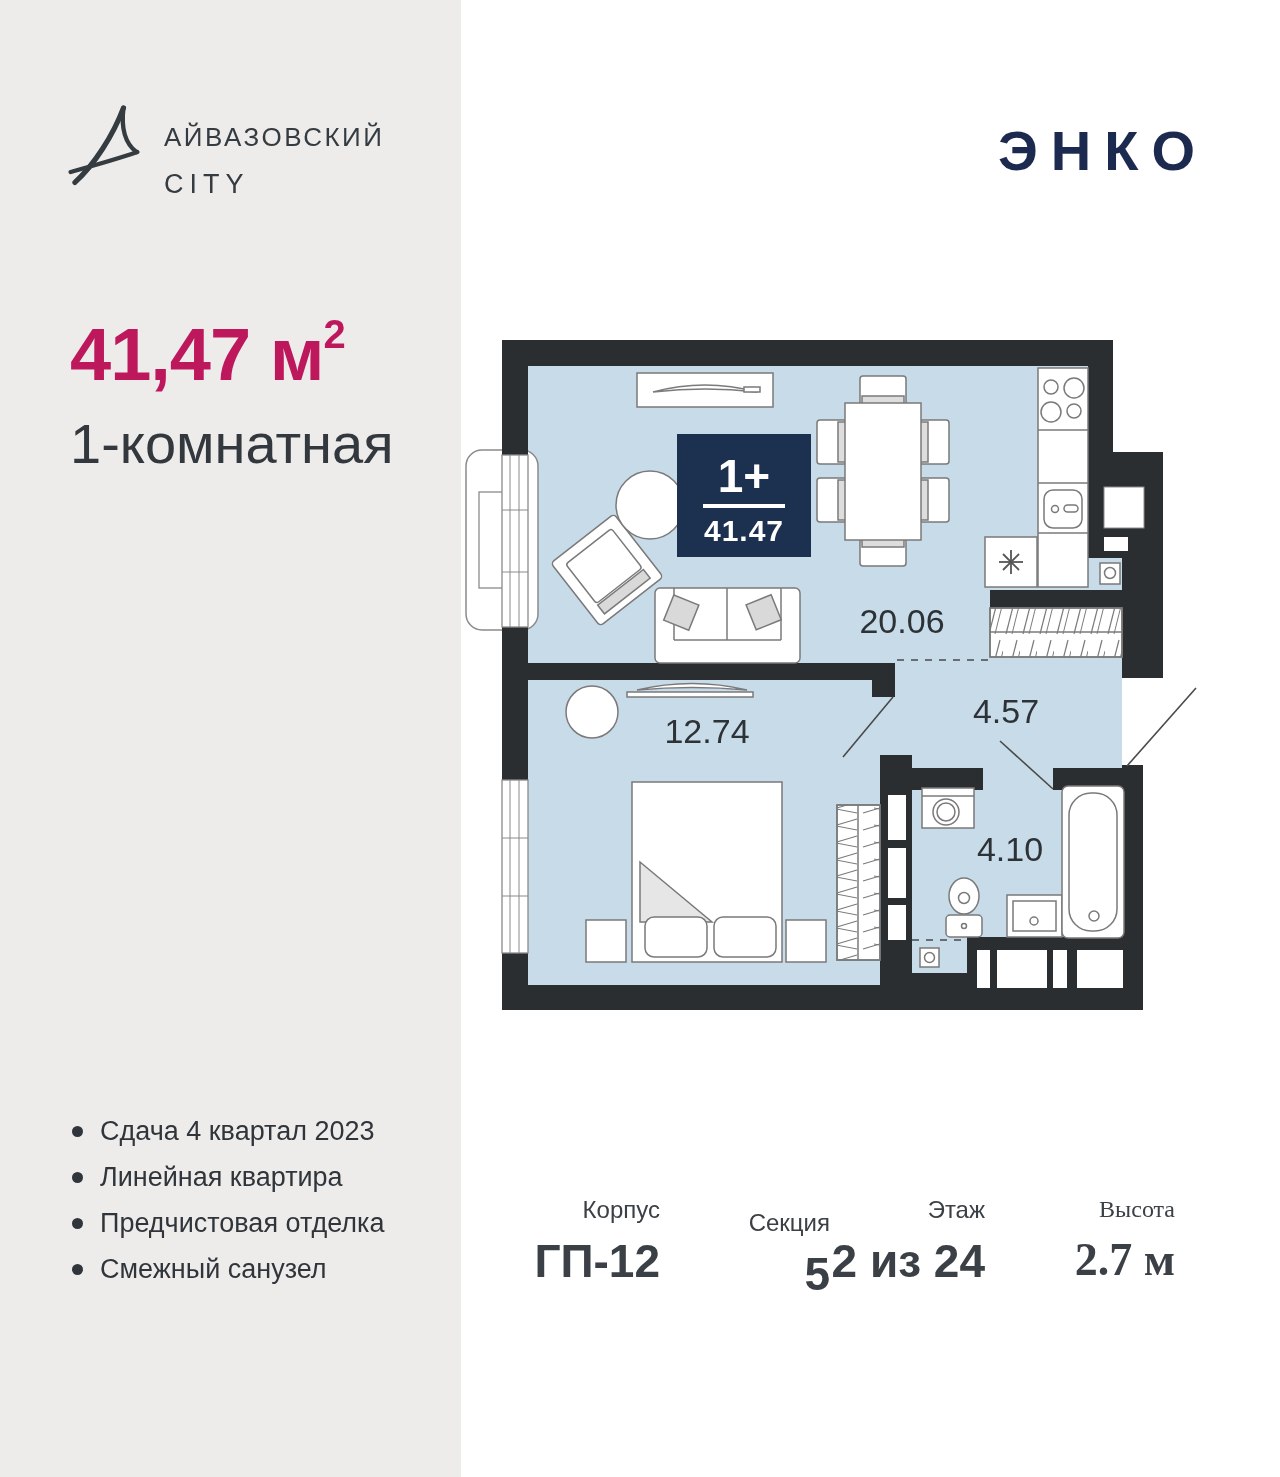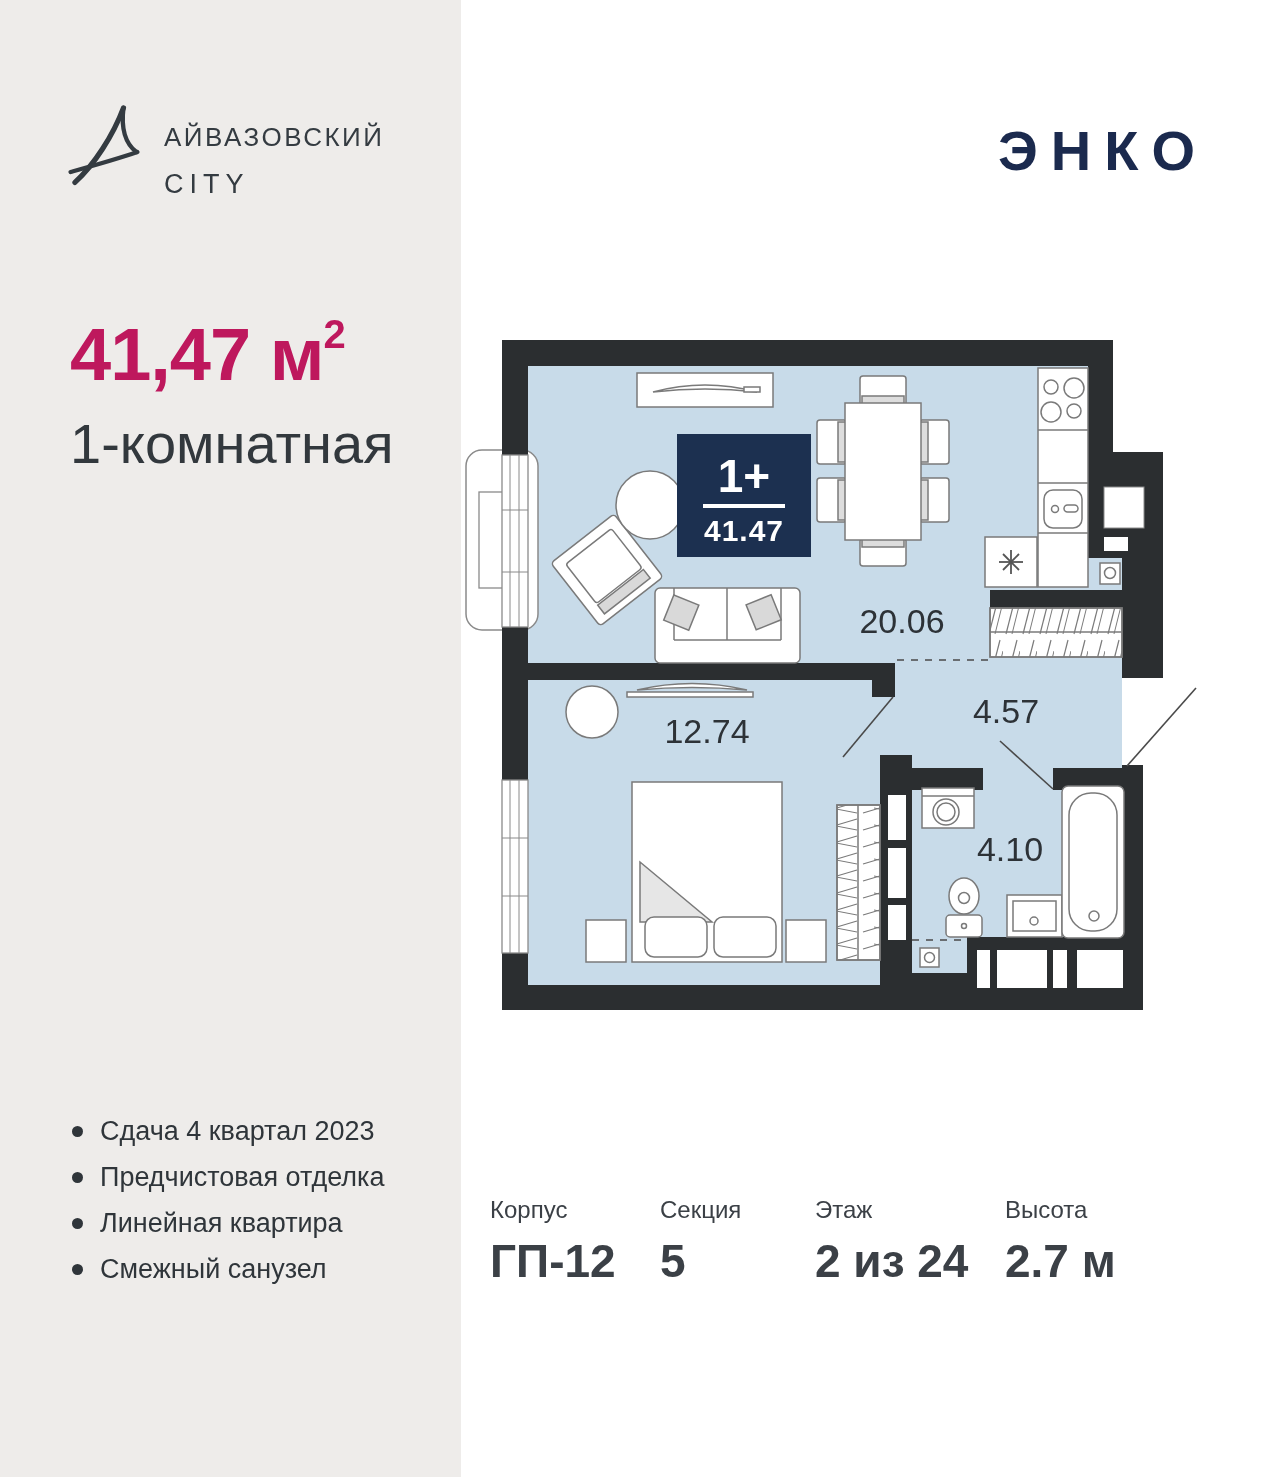--- a/index.html
+++ b/index.html
@@ -19,24 +19,24 @@
   .area-block{position:absolute;left:70px;top:312px;}
   .area-value{font-size:74px;font-weight:700;letter-spacing:-1px;color:#be185d;}
   .area-value sup{font-size:40px;position:relative;top:-6px;}
   .rooms-label{font-size:56px;font-weight:400;color:#32383d;margin-top:14px;}
   
   .features{position:absolute;left:72px;top:1108px;}
   .feature{display:flex;align-items:center;height:46px;font-size:27px;color:#2f353a;}
   .feature .dot{width:11px;height:11px;border-radius:50%;background:#2f353a;margin-right:17px;flex:0 0 auto;}
   
   .details{position:absolute;left:0;top:1196px;}
-  .detail-col{position:absolute;width:170px;text-align:left;}
+  .detail-col{position:absolute;width:170px;text-align:right;}
   .detail-col .lbl{font-size:24px;color:#3b4046;margin-bottom:10px;}
   .detail-col .val{font-size:46px;font-weight:700;color:#3b4046;}
-  .col-0{left:490px;} .col-1{left:660px;} .col-2{left:815px;} .col-3{left:1005px;}
+  .col-0{left:490px;} .col-1{left:660px;margin-top:13px;} .col-2{left:815px;} .col-3{left:1005px;font-family:Liberation Serif, serif;}
   
   .plan{position:absolute;left:455px;top:335px;width:760px;height:690px;}
   svg text.room-label{font-size:34px;fill:#2d3237;font-weight:400;}
   svg text.badge-big{font-size:46px;fill:#ffffff;font-weight:700;}
   svg text.badge-small{font-size:30px;fill:#ffffff;font-weight:700;letter-spacing:1px;}
 </style>
 </head>
 <body>
 
 <div class="left-panel"></div>
@@ -60,25 +60,25 @@
   <div class="rooms-label">1-комнатная</div>
 </div>
 
 <div class="features">
   <div class="feature">
       <span class="dot"></span>
       <span>Сдача 4 квартал 2023</span>
     </div>
   <div class="feature">
       <span class="dot"></span>
-      <span>Предчистовая отделка</span>
+      <span>Линейная квартира</span>
     </div>
   <div class="feature">
       <span class="dot"></span>
-      <span>Линейная квартира</span>
+      <span>Предчистовая отделка</span>
     </div>
   <div class="feature">
       <span class="dot"></span>
       <span>Смежный санузел</span>
     </div>
 </div>
 
 <div class="details">
   <div class="detail-col col-0">
     <div class="lbl">Корпус</div>

